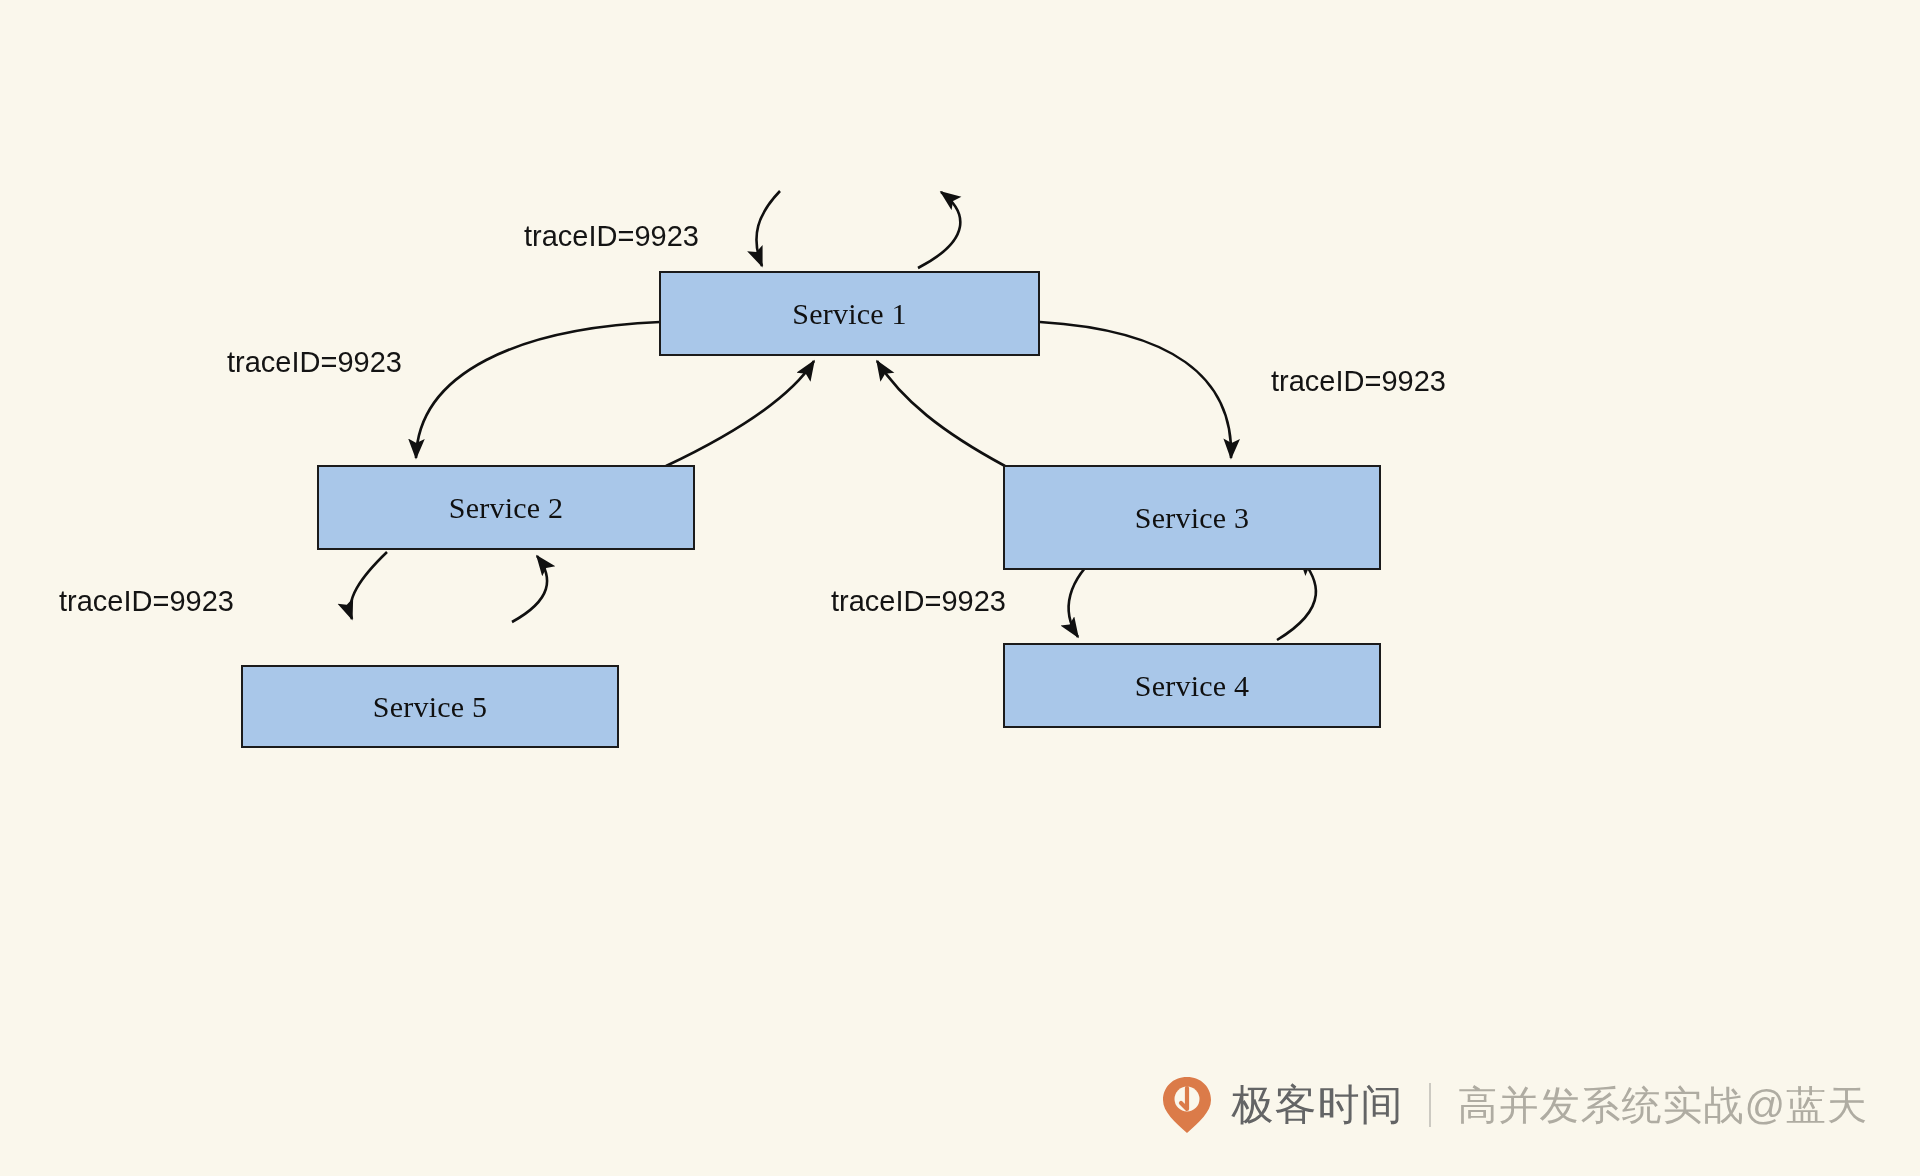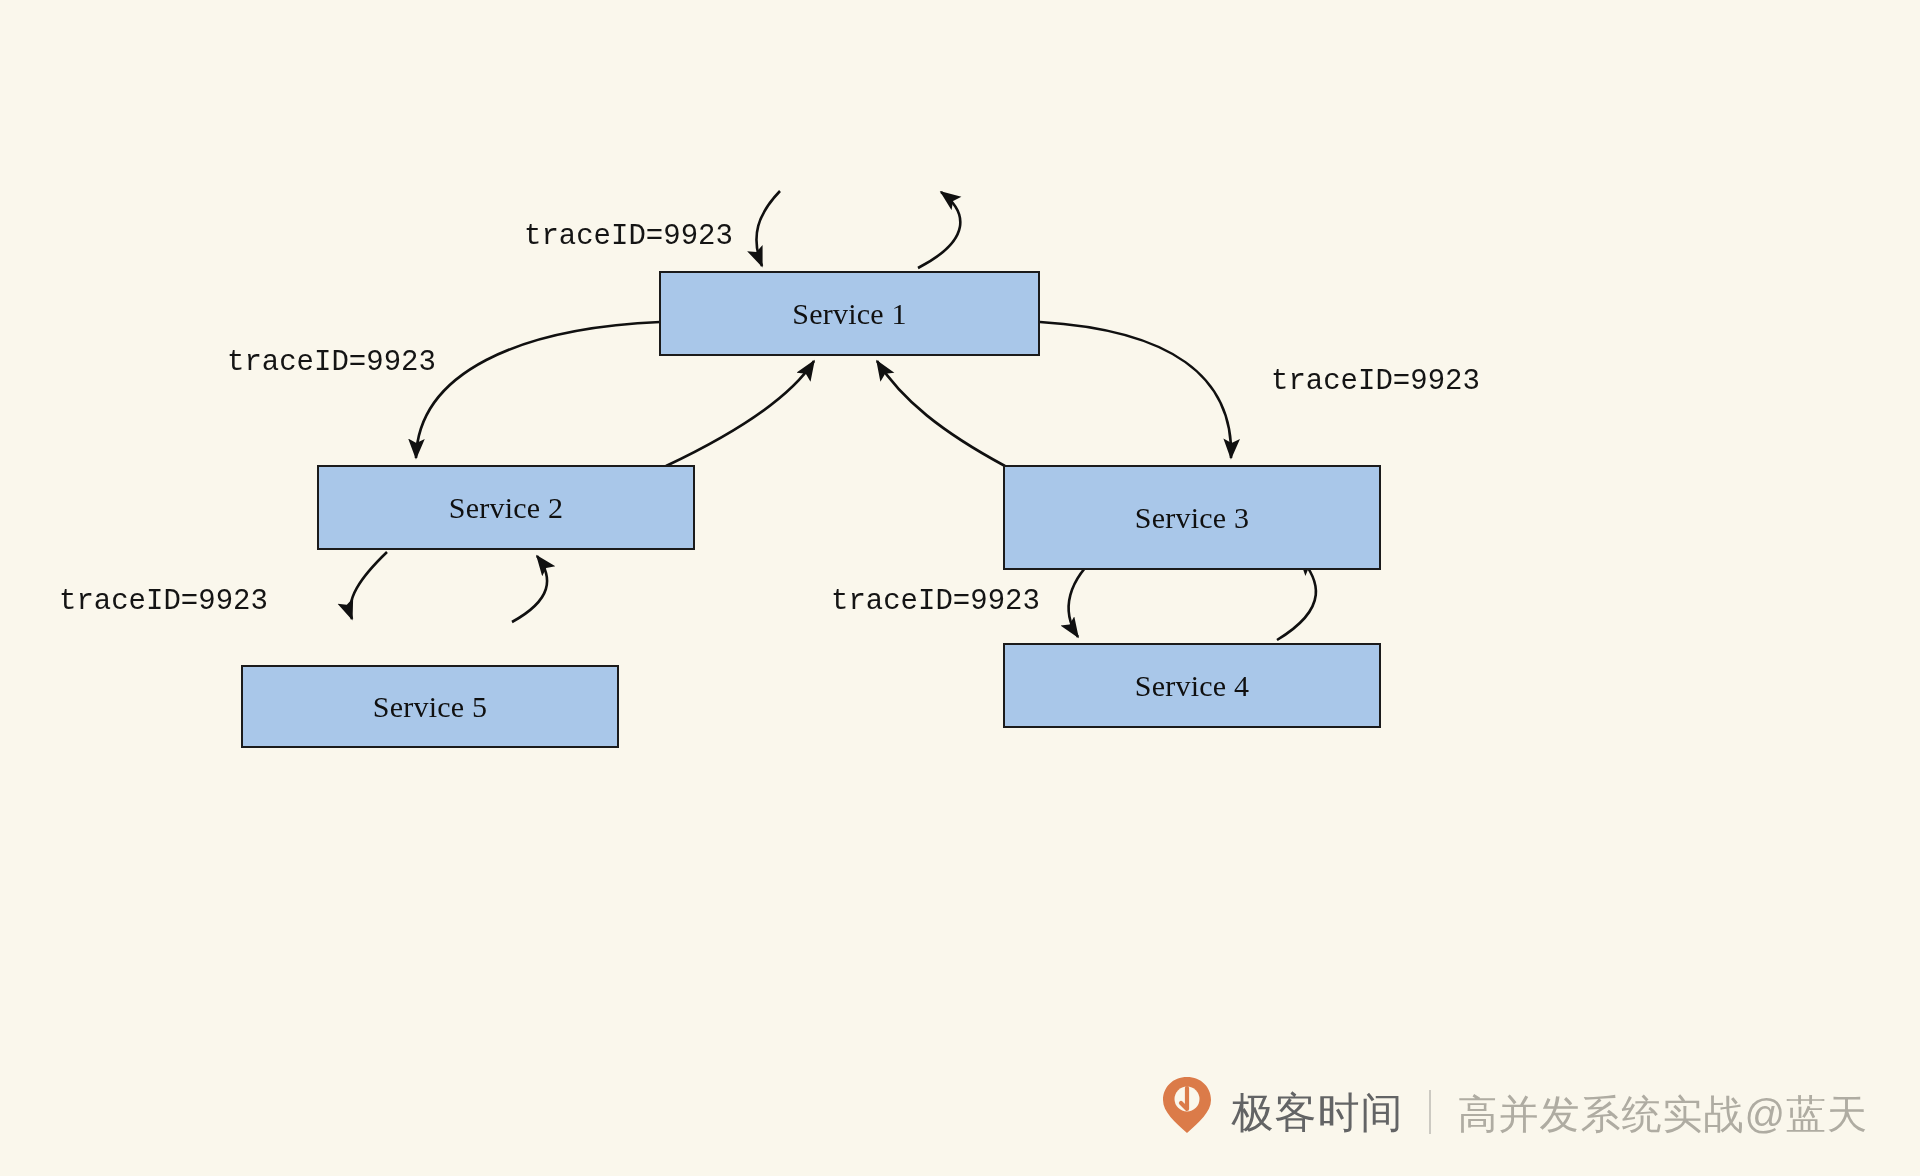--- a/index.html
+++ b/index.html
@@ -44,30 +44,29 @@
   }
   .node.user   { background: #fae3a2; }
   .node.svc    { background: #a9c7e9; font-family: Liberation Serif, serif; }
 
   .edge-label {
     position: absolute;
     font-size: 29px;
     color: #141414;
     white-space: nowrap;
     line-height: 1;
-    font-family: Liberation Mono, monospace;
   }
 
   
   #watermark {
     position: absolute;
     right: 52px;
     bottom: 42px;
     display: flex;
-    align-items: flex-end;
+    align-items: center;
     gap: 18px;
     opacity: 0.92;
   }
   #watermark .wm-logo {
     width: 52px;
     height: 58px;
     flex: 0 0 auto;
   }
   #watermark .wm-brand {
     font-size: 42px;

